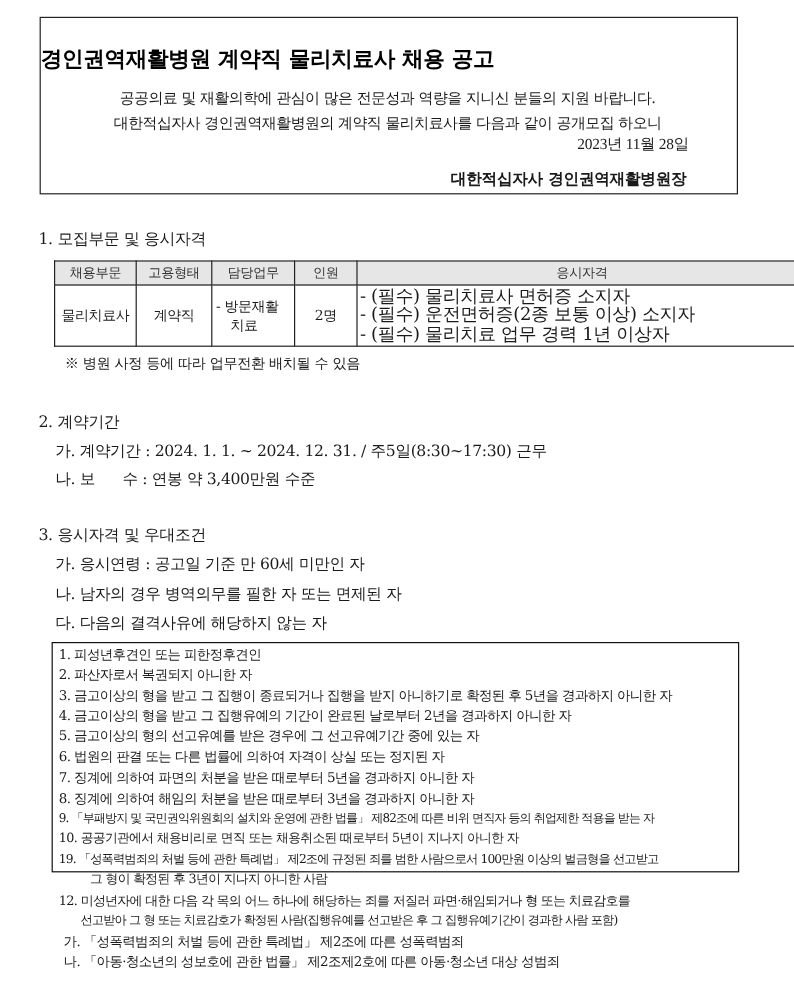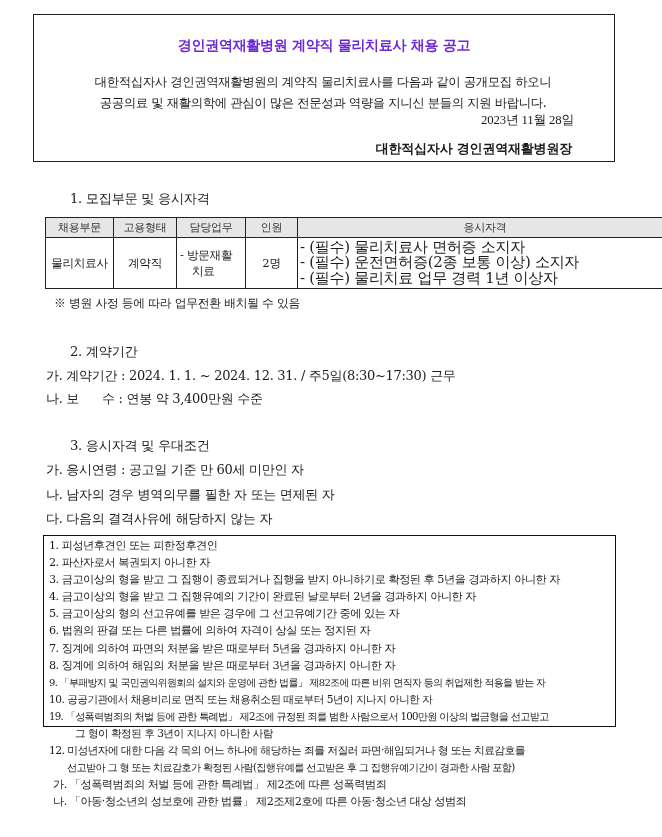--- a/index.html
+++ b/index.html
@@ -6,38 +6,38 @@
     body {
       width: 662px; height: 837px; position: relative; overflow: hidden;
       font-family: "DejaVu Serif", "Liberation Serif", serif;
       color: #1a1a1a;
     }
     .title-box {
       position: absolute; left: 33px; top: 14px; width: 582px; height: 148px;
       border: 1.5px solid #222; box-sizing: border-box;
     }
     .title {
-      position: absolute; left: 0; right: 0; top: 22px; text-align: center;
+      position: absolute; left: 0; right: 0; top: 22px; 
       font-family: "DejaVu Sans", "Liberation Sans", sans-serif;
-      font-weight: bold; font-size: 14px; color: #6d28d9; letter-spacing: -0.3px;
+      font-weight: bold; font-size: 18px; color: #000000; letter-spacing: -0.3px;
     }
     .intro {
       position: absolute; left: 6px; right: 8px; top: 56px; text-align: center;
       font-size: 12.4px; line-height: 21px; letter-spacing: -0.4px; white-space: nowrap;
     }
     .date {
       position: absolute; right: 40px; top: 97px; font-size: 12.8px;
       font-family: "Liberation Serif", serif; letter-spacing: -0.2px;
     }
     .issuer {
       position: absolute; right: 42px; top: 125px; font-size: 13px; font-weight: bold;
       letter-spacing: -0.2px;
     }
     .section-title {
-      position: absolute; left: 32px; font-size: 13.2px; letter-spacing: -0.3px; margin-left: 38px;
+      position: absolute; left: 32px; font-size: 13.2px; letter-spacing: -0.3px;
     }
     .sub {
       position: absolute; left: 46px; font-size: 13px; letter-spacing: -0.3px; white-space: nowrap;
     }
     table.recruit {
       position: absolute; left: 45px; top: 217px; width: 628px;
       border-collapse: collapse; font-size: 11.6px; letter-spacing: -0.3px;
     }
     table.recruit th, table.recruit td { border: 1px solid #222; padding: 0; }
     table.recruit th {
@@ -58,22 +58,22 @@
     .list-box .item { display: block; }
     .list-box .cont { padding-left: 26px; }
     .list-box .subitem { padding-left: 4px; }
   </style>
 </head>
 <body>
 
 <div class="title-box">
   <div class="title">경인권역재활병원 계약직 물리치료사 채용 공고</div>
   <div class="intro">
+    <div>공공의료 및 재활의학에 관심이 많은 전문성과 역량을 지니신 분들의 지원 바랍니다.</div>
     <div>대한적십자사 경인권역재활병원의 계약직 물리치료사를 다음과 같이 공개모집 하오니</div>
-    <div>공공의료 및 재활의학에 관심이 많은 전문성과 역량을 지니신 분들의 지원 바랍니다.</div>
   </div>
   <div class="date">2023년 11월 28일</div>
   <div class="issuer">대한적십자사 경인권역재활병원장</div>
 </div>
 
 <div class="section-title" style="top:190px;">1. 모집부문 및 응시자격</div>
 
 <table class="recruit">
   <colgroup>
     <col style="width:68px">

